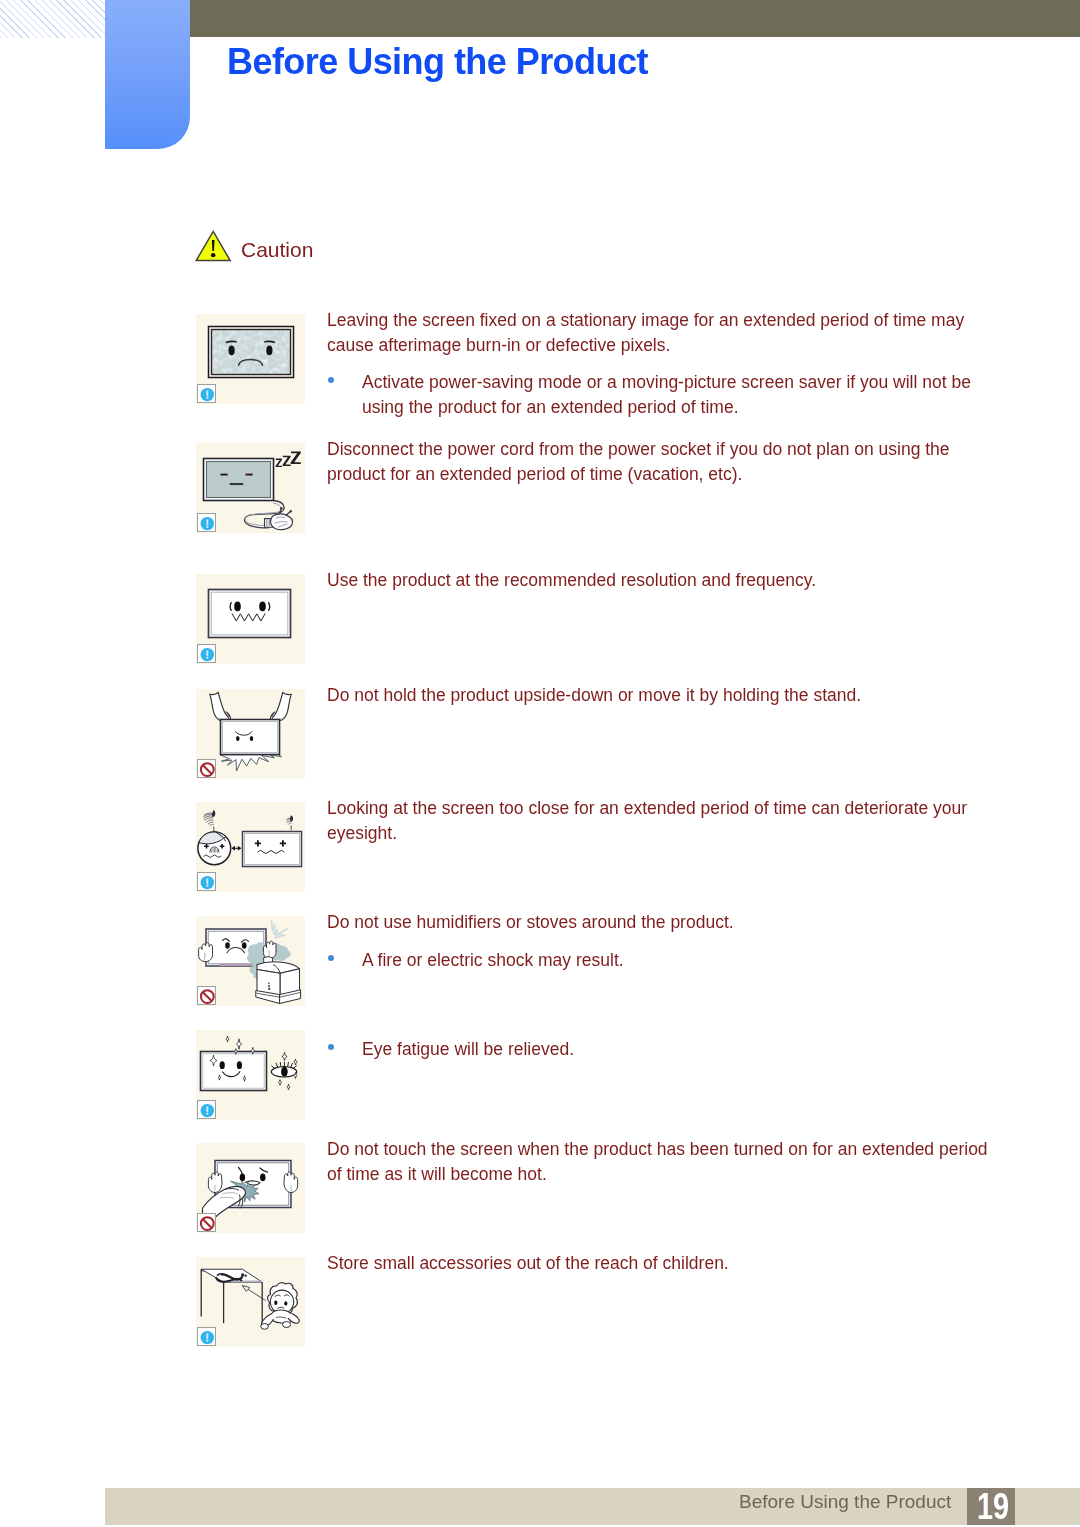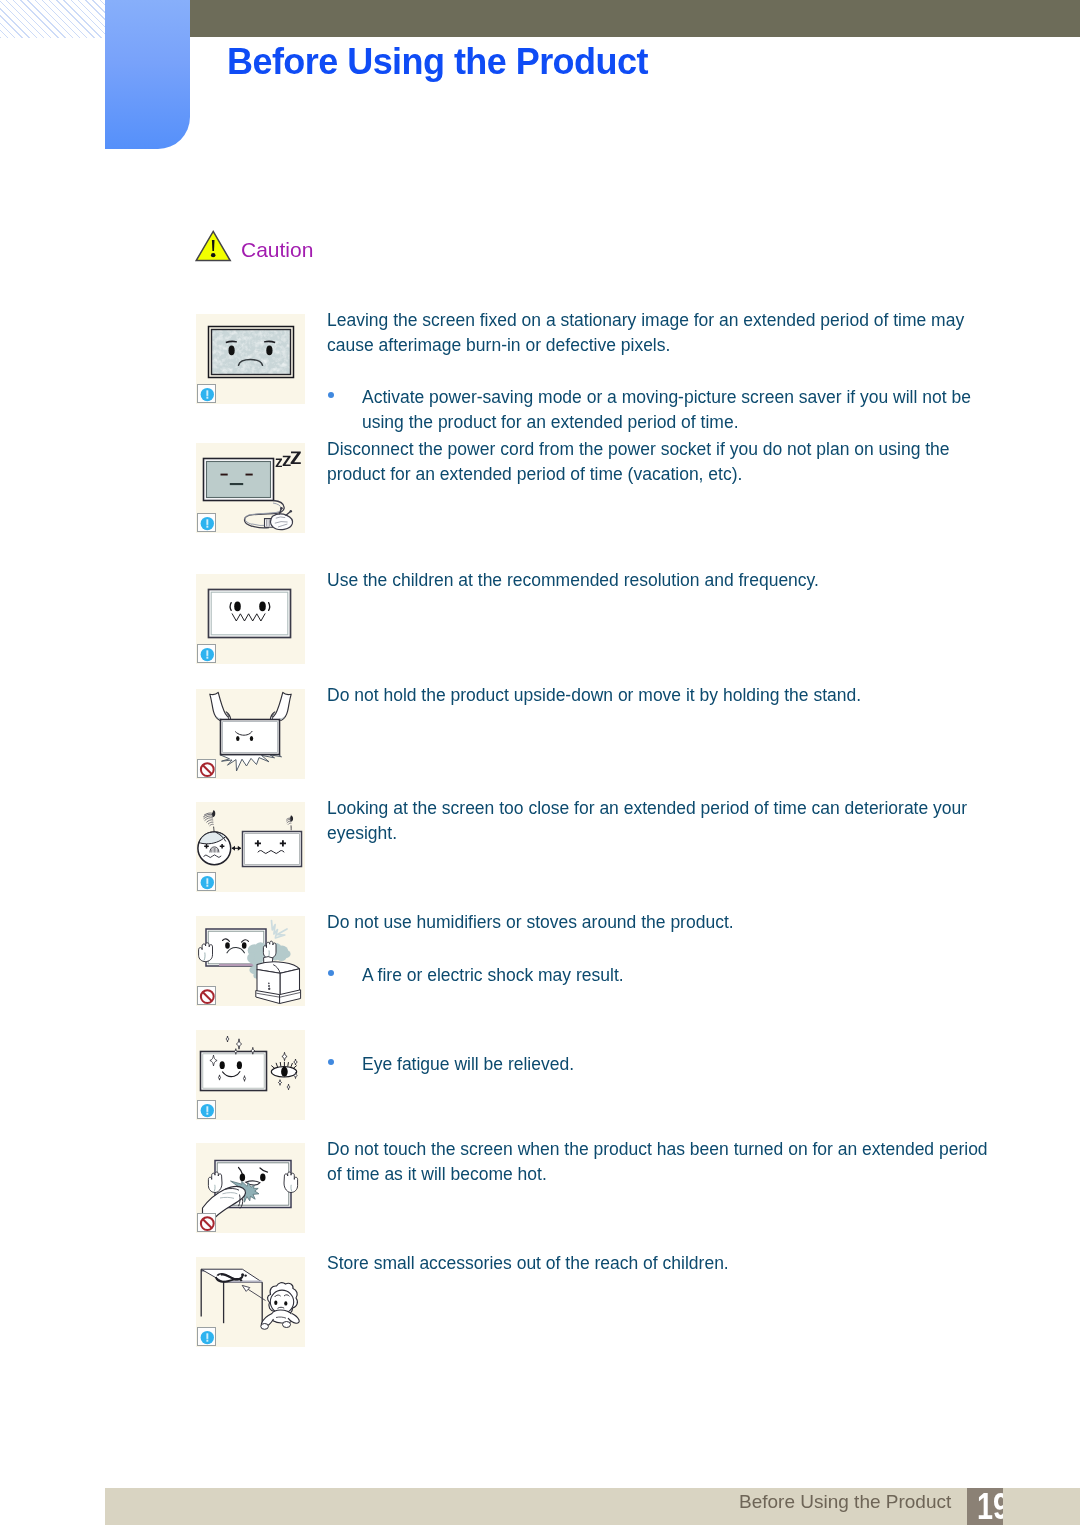--- a/index.html
+++ b/index.html
@@ -19,41 +19,41 @@
   .olive{position:absolute;left:190px;top:0;width:890px;height:37px;background:#6d6c59;}
   .bluetab{position:absolute;left:105px;top:0;width:85px;height:149px;
     background:linear-gradient(to bottom,#87affa 0%,#78a2fa 42%,#5590fa 100%);
     border-bottom-right-radius:32px;}
   .page-title{position:absolute;left:227px;top:18px;font-size:36px;font-weight:bold;
     color:#0f4cf5;letter-spacing:-0.55px;line-height:40px;}
 
   
   .caution{position:absolute;left:194px;top:228px;height:32px;}
   .caution .tri{position:absolute;left:0;top:0;}
-  .caution .label{position:absolute;left:47px;top:6px;font-size:21px;color:#a21caf;line-height:32px;}
+  .caution .label{position:absolute;left:47px;top:6px;font-size:21px;color:#7f1d1d;line-height:32px;}
 
   
   .row{position:absolute;left:196px;}
   .thumb{position:absolute;left:0;top:0;width:109px;height:90px;background:#faf6e8;}
   .thumb svg{position:absolute;left:0;top:0;}
   .badge{position:absolute;left:1px;top:70px;width:19px;height:19px;background:#fdfdfe;
     border:1px solid #9aa0a2;box-sizing:border-box;}
   .badge svg{position:absolute;left:0;top:0;}
-  .txt{position:absolute;left:131px;top:-6px;font-size:17.5px;color:#0c4a6e;
+  .txt{position:absolute;left:131px;top:-6px;font-size:17.5px;color:#7f1d1d;
        line-height:24.6px;width:666px;}
   .txt p{margin:0;}
-  .bul{position:relative;margin-top:28px;padding-left:35px;}
+  .bul{position:relative;margin-top:13px;padding-left:35px;}
   .bul i{position:absolute;left:1px;top:7px;display:block;width:6px;height:6px;
      border-radius:50%;background:#4089df;}
 
   
   .footbar{position:absolute;left:105px;top:1488px;width:975px;height:37px;background:#d9d4c2;}
   .foottext{position:absolute;left:739px;top:1483px;height:37px;line-height:37px;
      font-size:19px;color:#6e6557;}
-  .pagebox{position:absolute;left:967px;top:1488px;width:36px;height:37px;background:#8b8175;overflow:hidden;}
+  .pagebox{position:absolute;left:967px;top:1488px;width:48px;height:37px;background:#8b8175;overflow:hidden;}
   .pagenum{position:absolute;left:0;top:0;width:56px;height:37px;line-height:37px;
      text-align:center;color:#fff;font-size:36px;font-weight:bold;
      transform:scaleX(0.80) translateX(-2.5px);letter-spacing:0px;}
 </style>
 </head>
 <body>
 
 <div class="hatch"></div>
 <div class="olive"></div>
 <div class="bluetab"></div>
@@ -165,21 +165,21 @@
         </svg>
         <div class="badge">
           <svg width="19" height="19" viewBox="0 0 19 19">
             <circle cx="9.3" cy="9.6" r="6.7" fill="#2eb3ef"></circle>
             <rect x="8.4" y="5.3" width="1.9" height="5.6" fill="#d2eefb"></rect>
             <rect x="8.4" y="11.6" width="1.9" height="2.1" fill="#d2eefb"></rect>
           </svg>
         </div>
       </div>
       <div class="txt">
-        <p>Use the children at the recommended resolution and frequency.</p>
+        <p>Use the product at the recommended resolution and frequency.</p>
       </div>
     </div>
     <div class="row" style="top: 689px;">
       <div class="thumb">
         <svg width="109" height="90" viewBox="0 0 109 90" xmlns="http://www.w3.org/2000/svg">
           <path d="M24 65.8 L33.5 69.8 L25.5 72.2 L36 71 L31.5 76.2 L40 70.6 L40.5 82 L46 70.2 L50.5 77 L55 69.4 L60.5 75.5 L63 68.6 L73 72.8 L65.5 66.4 L78.5 68.8 L74 65.8 L85.5 67.8 L82.5 65.6 Z" fill="#ffffff" stroke="#4c5663" stroke-width="0.95" stroke-linejoin="round"></path>
           <path d="M13.8 5.2 C15.6 11 16.2 17.2 17.4 22.2 C18.4 26.4 20.2 29.6 23.6 31.3 L35.2 30.6 C33 29.4 31.2 28 29.4 24.8 C27.2 20.8 25.2 15 22.2 3.4 C19.6 6 16.4 5.9 13.8 5.2 Z" fill="#ffffff" stroke="#2f2f38" stroke-width="1.15" stroke-linejoin="round"></path>
           <path d="M29.8 22.6 C32.2 24 33.9 26.2 34.4 28.6 C34.7 30 34.4 31 33.6 31.3" fill="#ffffff" stroke="#2f2f38" stroke-width="1.05"></path>
           <path d="M31 24.4 C32.2 26 32.8 28 32.6 30" fill="none" stroke="#2f2f38" stroke-width="0.85"></path>
           <path d="M20.6 28.4 C24 30.4 28.6 31.1 32.6 31.1" fill="none" stroke="#a3adb2" stroke-width="0.8"></path>

